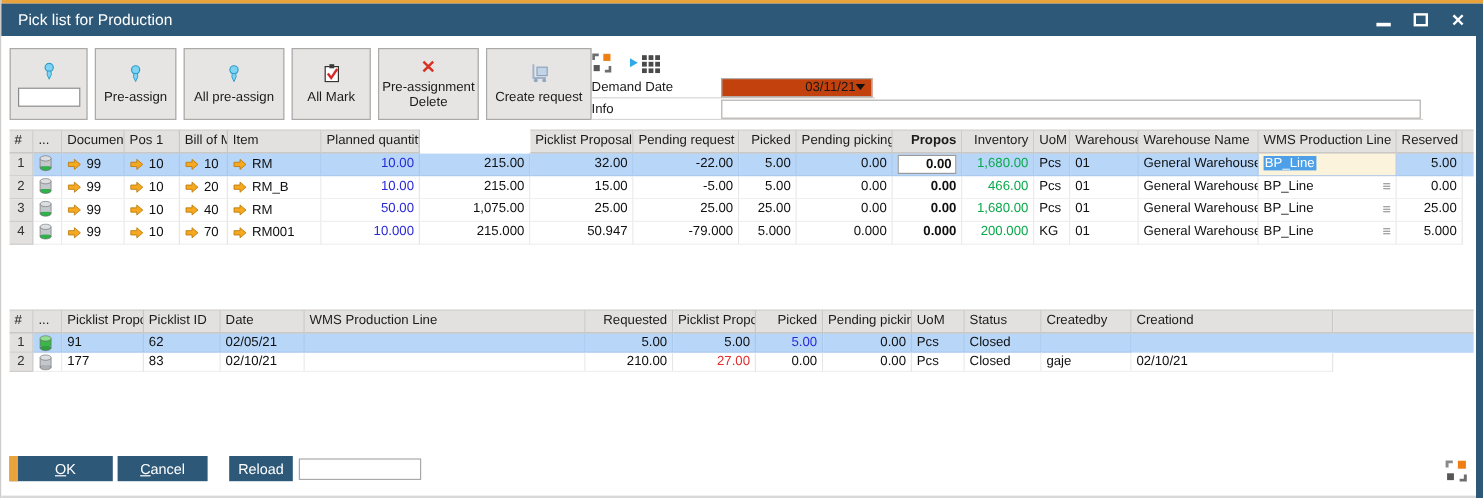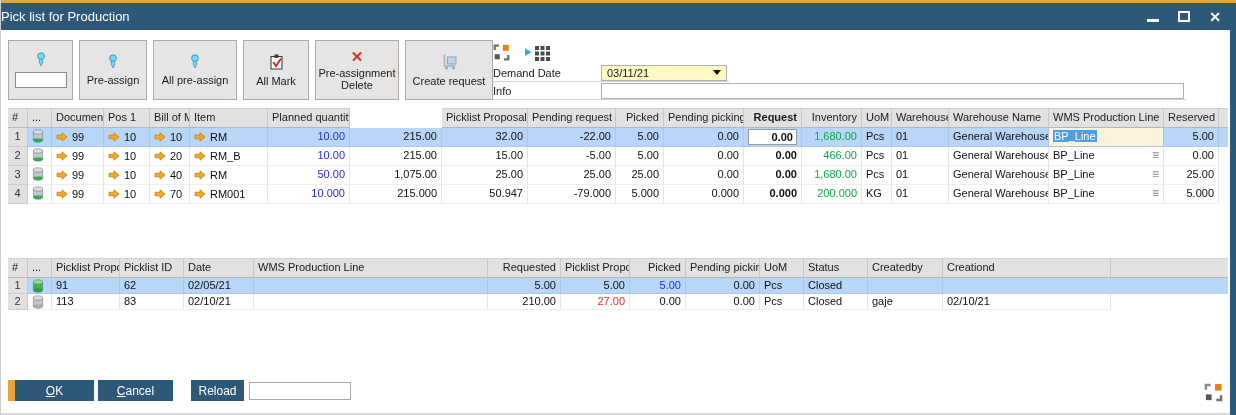--- a/index.html
+++ b/index.html
@@ -4,21 +4,21 @@
 <style>
   * { margin:0; padding:0; box-sizing:border-box; }
   html,body { background:#f0f0f0; }
   .window {
     position:relative; width:1236px; height:415px; background:#fff;
     font-family:"Liberation Sans", sans-serif; overflow:hidden;
     border-left:1px solid #cfcdcb;
   }
   .accent { position:absolute; top:0; left:0; right:0; height:3px; background:#E8A33C; }
   .titlebar { position:absolute; top:3px; left:0; right:0; height:27px; background:#2D5878;
-    display:flex; align-items:center; }
+    display:flex; align-items:center; padding-left:14px; }
   .title { color:#fff; font-size:13px; }
   .win-controls { position:absolute; right:14px; top:3px; height:27px; display:flex; align-items:center; gap:17px; }
   .wc { display:inline-flex; align-items:center; justify-content:center; width:14px; height:14px; cursor:default; }
   .ico-min { width:12px; height:3px; background:#fff; margin-top:7px; }
   .ico-max { width:12px; height:11px; border:2px solid #fff; }
   .ico-close { color:#fff; font-size:14px; font-weight:bold; line-height:14px; }
   .right-edge { position:absolute; right:0; top:30px; bottom:0; width:6px; background:#2D5878; }
   .bottom-edge { position:absolute; left:0; bottom:0; height:2px; right:6px; background:#DBD9D7; }
 
   
@@ -28,22 +28,22 @@
     font-family:inherit; cursor:default; }
   .tb-label { text-align:center; line-height:12px; white-space:pre-line; }
   .tb-input { width:52px; height:16px; border:1px solid #8a8a8a; background:#fff; font:11px "Liberation Sans",sans-serif; padding:0 2px; }
   .redx { color:#D93025; font-size:15px; font-weight:bold; line-height:14px; }
 
   
   .transfer-icons { position:absolute; left:492px; top:44px; display:flex; gap:9px; align-items:center; }
   .form-rows { position:absolute; left:492px; top:64px; font-size:11px; color:#1a1a1a; }
   .form-row { display:flex; align-items:center; height:18px; border-bottom:1px solid #D8D6D4; }
   .form-label { width:108px; }
-  .combo { width:126px; height:16px; border:1px solid #B2AFAD; background:#fef9c3; display:flex; align-items:center;
-    padding:0 5px; justify-content:space-between; }
+  .combo { width:126px; height:16px; border:1px solid #B2AFAD; background:#c2410c; display:flex; align-items:center;
+    padding:0 5px; justify-content:flex-end; }
   .caret { width:0; height:0; border-left:4px solid transparent; border-right:4px solid transparent; border-top:5px solid #111; }
   .txt-input { width:583px; height:16px; border:1px solid #B2AFAD; background:#fff; font:11px "Liberation Sans",sans-serif; padding:0 3px; }
 
   
   .gtable { position:absolute; left:7px; }
   #t1 { top:108px; } #t2 { top:258px; }
   .grow { display:flex; width:1220px; }
   .ghead { height:20px; }
   .gbody { height:19px; }
   .t2 .gbody { height:16px; }
@@ -201,21 +201,21 @@
         <div class="hc" style="width: 52px;">Document</div>
         <div class="hc" style="width: 46px;">Pos 1</div>
         <div class="hc" style="width: 40px;">Bill of M</div>
         <div class="hc" style="width: 78px;">Item</div>
         <div class="hc ra" style="width: 82px;">Planned quantity</div>
         <div class="hc ra" style="width: 92px; margin-top: 28px;">Beas requested</div>
         <div class="hc ra" style="width: 86px;">Picklist Proposal</div>
         <div class="hc ra" style="width: 88px;">Pending request</div>
         <div class="hc ra" style="width: 48px;">Picked</div>
         <div class="hc ra" style="width: 80px;">Pending picking</div>
-        <div class="hc ra c-bold" style="width: 58px;">Request</div>
+        <div class="hc ra c-bold" style="width: 58px;">Propos</div>
         <div class="hc ra" style="width: 60px;">Inventory</div>
         <div class="hc" style="width: 30px;">UoM</div>
         <div class="hc" style="width: 57px;">Warehouse</div>
         <div class="hc" style="width: 100px;">Warehouse Name</div>
         <div class="hc" style="width: 115px;">WMS Production Line</div>
         <div class="hc ra" style="width: 55px;">Reserved</div>
         <div class="hc fill"></div>
       </div>
       <div class="grow gbody sel">
         <div class="bc rn" style="width: 20px;">1</div>
@@ -454,21 +454,21 @@
       </div>
       <div class="grow gbody">
         <div class="bc rn" style="width: 20px;">2</div>
         <div class="bc ic" style="width: 24px;"><svg width="12" height="14" viewBox="0 0 12 14">
             <ellipse cx="6" cy="11" rx="4.6" ry="2.2" fill="#AEB2B6" stroke="#666" stroke-width="0.5"></ellipse>
             <rect x="1.4" y="3" width="9.2" height="6.5" fill="#C4C8CC"></rect>
             <line x1="1.4" y1="3" x2="1.4" y2="11" stroke="#666" stroke-width="0.5"></line>
             <line x1="10.6" y1="3" x2="10.6" y2="11" stroke="#666" stroke-width="0.5"></line>
             <ellipse cx="6" cy="3" rx="4.6" ry="2.2" fill="#DCDFE2" stroke="#666" stroke-width="0.5"></ellipse>
           </svg></div>
-        <div class="bc" style="width: 68px;">113</div>
+        <div class="bc" style="width: 68px;">177</div>
         <div class="bc" style="width: 64px;">83</div>
         <div class="bc" style="width: 70px;">02/10/21</div>
         <div class="bc" style="width: 234px;"></div>
         <div class="bc ra" style="width: 73px;">210.00</div>
         <div class="bc ra c-red" style="width: 69px;">27.00</div>
         <div class="bc ra" style="width: 56px;">0.00</div>
         <div class="bc ra" style="width: 74px;">0.00</div>
         <div class="bc" style="width: 44px;">Pcs</div>
         <div class="bc" style="width: 64px;">Closed</div>
         <div class="bc" style="width: 75px;">gaje</div>

